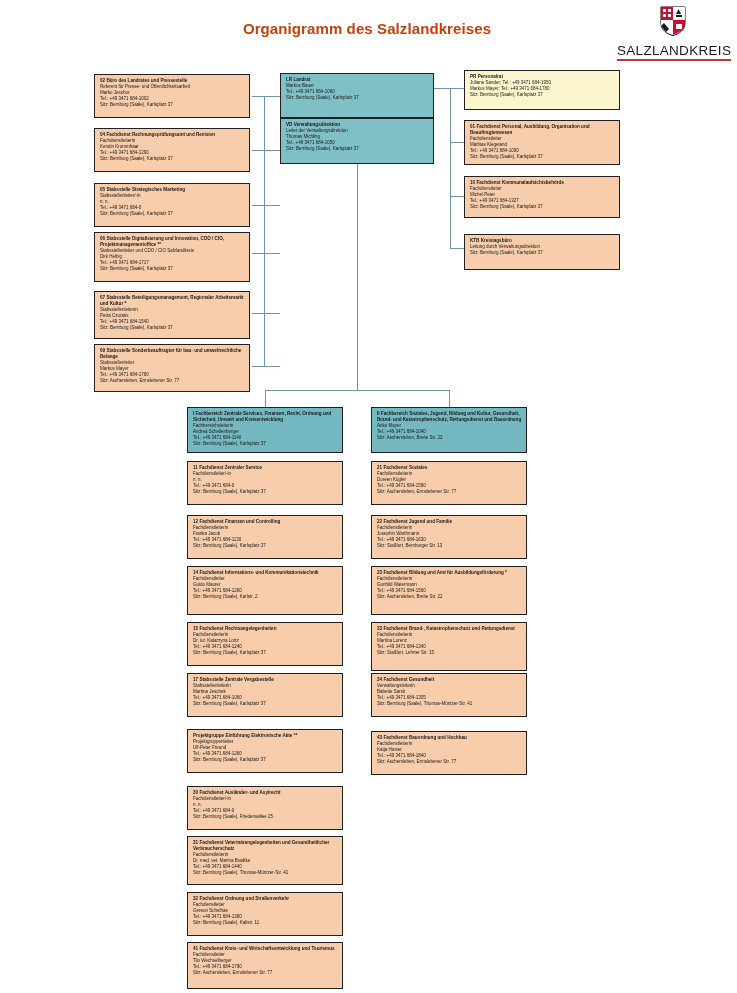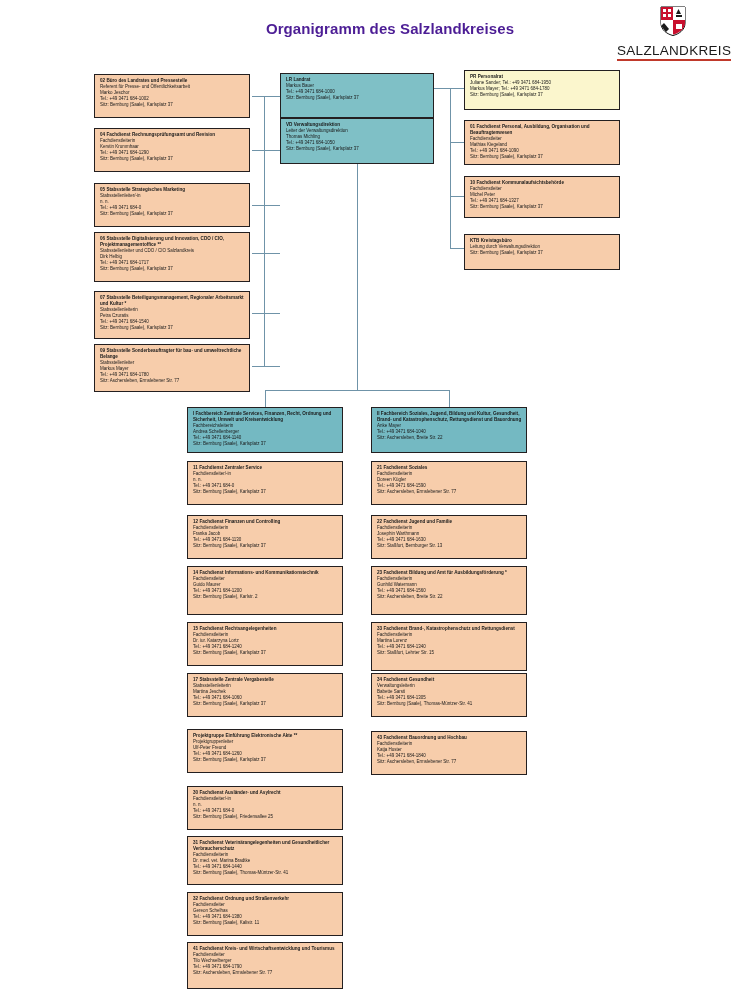--- a/index.html
+++ b/index.html
@@ -1,21 +1,21 @@
 <!DOCTYPE html>
 <html><head>
 <meta charset="utf-8">
 <style>
   html,body{margin:0;padding:0;background:#ffffff;}
   body{width:737px;height:993px;position:relative;font-family:"Liberation Sans",sans-serif;color:#1a1a1a;overflow:hidden;}
   #canvas{position:relative;width:737px;height:993px;}
 
   
-  .page-title{position:absolute;left:180px;top:20px;width:420px;text-align:center;
-      font-size:15px;font-weight:bold;letter-spacing:.1px;color:#4c1d95;}
+  .page-title{position:absolute;left:157px;top:20px;width:420px;text-align:center;
+      font-size:15px;font-weight:bold;letter-spacing:.1px;color:#c2410c;}
   .logo-wrap{position:absolute;right:8px;top:6px;width:112px;text-align:center;}
   .crest{width:26px;height:30px;margin:0 auto;display:block;}
   .logo-text{font-family:"Liberation Sans",sans-serif;font-size:13.5px;letter-spacing:.3px;
       color:#1a1a1a;margin-top:7px;border-bottom:2px solid #c0392b;padding-bottom:1px;display:inline-block;}
 
   
   .ln{position:absolute;background:#6f93a8;}
   .lnv{width:1px;}
   .lnh{height:1px;}
 

